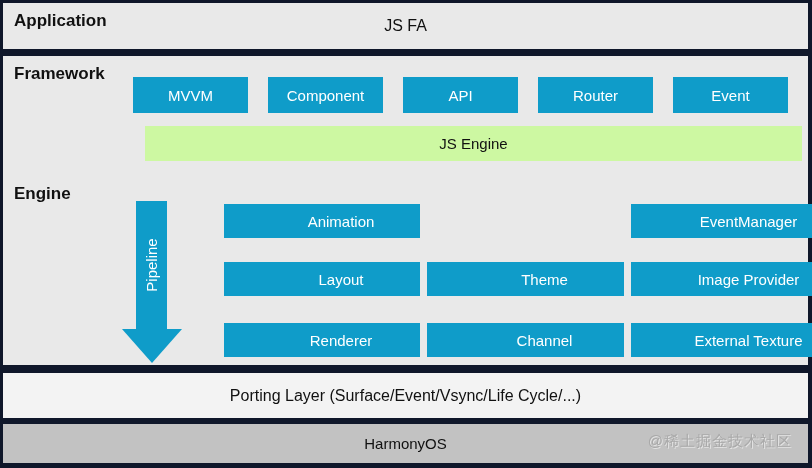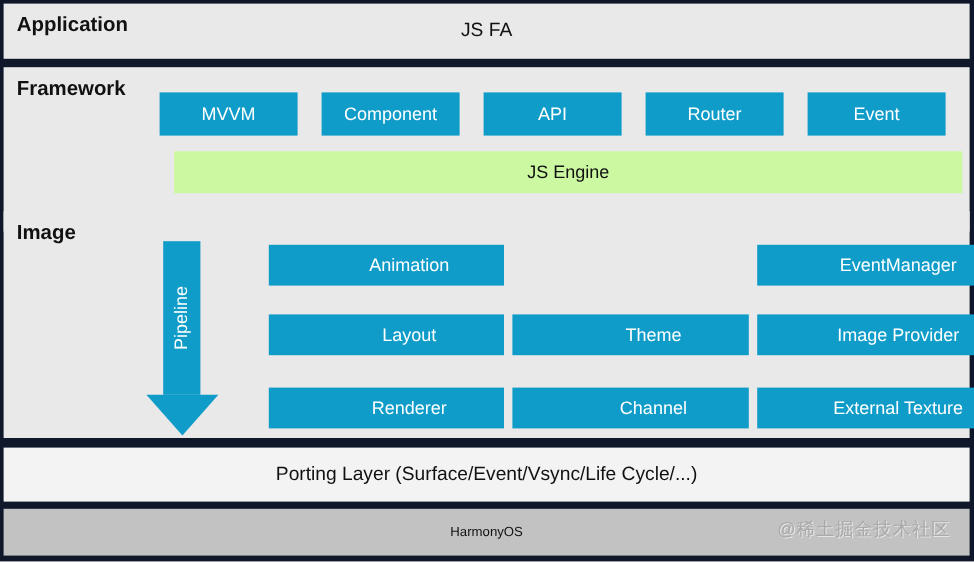--- a/index.html
+++ b/index.html
@@ -41,21 +41,21 @@
   
   .pipe-shaft{position:absolute;left:133px;top:25px;width:31px;height:128px;
               background:var(--module-blue);}
   .pipe-head{position:absolute;left:119px;top:153px;width:0;height:0;
              border-left:30px solid transparent;border-right:30px solid transparent;
              border-top:34px solid var(--module-blue);}
   .pipe-label{position:absolute;left:148px;top:89px;transform:translate(-50%,-50%) rotate(-90deg);
               color:#fff;font-size:15px;white-space:nowrap;}
 
   .porting-text{font-size:16px;color:#111;}
-  .os-text{font-size:11px;color:#111;}
+  .os-text{font-size:15px;color:#111;}
   .watermark{position:absolute;right:20px;top:432px;font-size:15px;
              color:var(--watermark-gray);letter-spacing:1px;
              text-shadow:1px 1px 0 rgba(255,255,255,.55);}
 </style>
 </head>
 <body>
 
 <div id="stage">
 
   <div class="band band-application">
@@ -67,21 +67,21 @@
     <div class="section-label">Framework</div>
     <div class="module fw c1">MVVM</div>
     <div class="module fw c2">Component</div>
     <div class="module fw c3">API</div>
     <div class="module fw c4">Router</div>
     <div class="module fw c5">Event</div>
     <div class="engine-bar">JS Engine</div>
   </div>
 
   <div class="band band-engine">
-    <div class="section-label">Image</div>
+    <div class="section-label">Engine</div>
 
     <div class="pipe-shaft"></div>
     <div class="pipe-head"></div>
     <div class="pipe-label">Pipeline</div>
 
     <div class="module eg col1 row1">Animation</div>
     <div class="module eg col3 row1">EventManager</div>
     <div class="module eg col1 row2">Layout</div>
     <div class="module eg col2 row2">Theme</div>
     <div class="module eg col3 row2">Image Provider</div>

